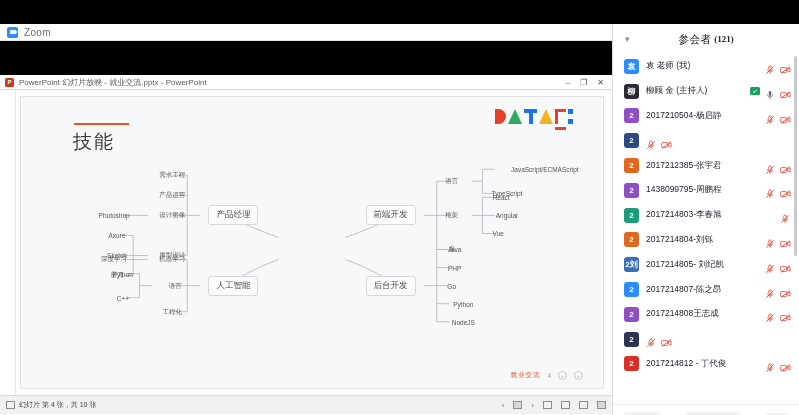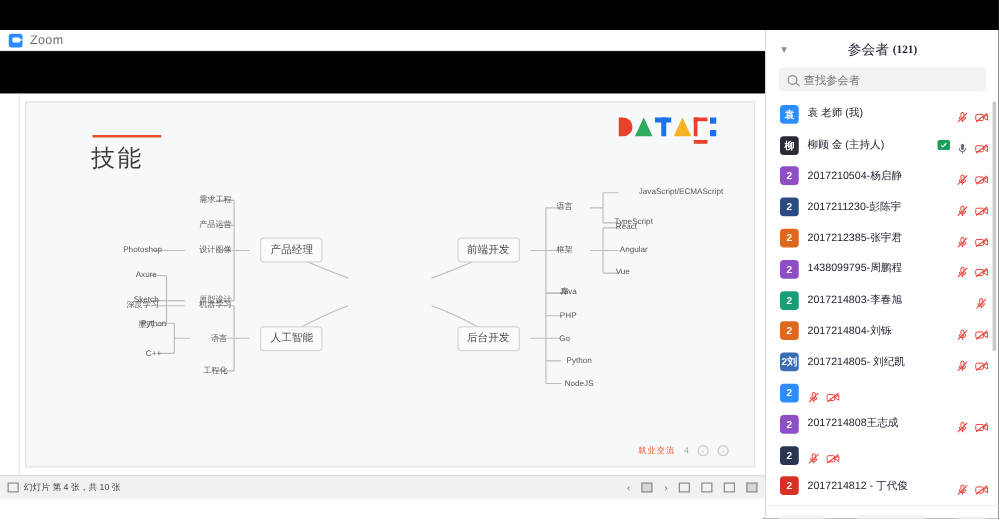--- a/index.html
+++ b/index.html
@@ -32,21 +32,21 @@
     height:15px; background:#fff; display:flex; align-items:center; gap:5px;
     padding-left:5px; border-bottom:1px solid #f3cfc6; font-size:8px; color:#595959;
   }
   .ppt-icon { width:9px;height:9px;background:#c43e1c;border-radius:1.5px;flex:none;
     display:flex;align-items:center;justify-content:center;color:#fff;font-size:6px;font-weight:bold;}
   .ppt-titletext{ white-space:nowrap; overflow:hidden; }
   .ppt-wincontrols{ margin-left:auto; display:flex; align-items:center; gap:10px; padding-right:8px;
     font-size:8px; color:#555;}
   .ppt-wincontrols span{ cursor:default; }
 
-  .ppt-body { position:relative; height:305px; background:#fca5a5; display:flex; }
+  .ppt-body { position:relative; height:305px; background:#701a75; display:flex; }
   .ppt-ruler-left{ width:16px; background:#fff; border-right:1px solid #e8e8e8; }
   .slide-area { position:relative; flex:1; background:#fff; padding:6px 8px 6px 4px; }
 
   .slide {
     position:relative; width:100%; height:100%;
     background:#f7f8f9; border:1px solid #e3e4e6;
   }
 
   
   .slide-title-rule{ position:absolute; left:53px; top:26px; width:55px; height:2px; background:#e8502a;}
@@ -150,20 +150,29 @@
   <div class="zoom-topbar">
     <div class="zoom-logo">
         <div class="cam"></div>
       </div>
     <div class="zoom-title">Zoom</div>
   </div>
 
   <div class="stage"></div>
 
   <div class="ppt-win">
+    <div class="ppt-titlebar">
+      <div class="ppt-icon">P</div>
+      <div class="ppt-titletext">PowerPoint 幻灯片放映  -  就业交流.pptx - PowerPoint</div>
+      <div class="ppt-wincontrols">
+        <span>–</span>
+        <span>❐</span>
+        <span>✕</span>
+      </div>
+    </div>
 
     <div class="ppt-body">
       <div class="ppt-ruler-left"></div>
       <div class="slide-area">
         <div class="slide">
 
           <div class="slide-title-rule"></div>
           <div class="slide-title">技能</div>
 
           <div class="logo">
@@ -306,26 +315,20 @@
   <div class="bottom-strip"></div>
 
   <div class="panel">
     <div class="panel-head">
       <span class="chev">▾</span>
       <span class="panel-title">参会者</span>
       <span style="width:3px"></span>
       <span class="panel-count">(121)</span>
     </div>
 
-    <div class="search-wrap">
-      <div class="search-box">
-        <span class="search-ic"></span>
-        <input class="search-input" placeholder="查找参会者" style="">
-      </div>
-    </div>
 
     <div class="plist" id="plist">
       <div class="scroll-track">
         <div class="scroll-thumb"></div>
       </div>
     <div class="prow">
           <span class="avatar" style="background:#2d8cff">袁</span>
           <span class="pname">袁 老师 (我)</span>
           <span class="picons">
             <span class="ic-mic-off"><svg width="10" height="10" viewBox="0 0 16 16">
@@ -374,21 +377,20 @@
               </svg></span>
             <span class="ic-vid-off"><svg width="11" height="10" viewBox="0 0 18 14">
                 <rect x="1" y="3" width="10" height="8" rx="1.6" fill="none" stroke="#e8443a" stroke-width="1.3"></rect>
                 <path d="M11.6 6.4 L16.4 3.4 v7.2 L11.6 7.6 z" fill="none" stroke="#e8443a" stroke-width="1.3"></path>
                 <path d="M1.5 12.5 L16 1.5" stroke="#e8443a" stroke-width="1.4"></path>
               </svg></span>
           </span>
         </div>
         <div class="prow">
           <span class="avatar" style="background:#2b4a80">2</span>
-          <span class="pname">2017211230-彭陈宇</span>
           <span class="picons">
             <span class="ic-mic-off"><svg width="10" height="10" viewBox="0 0 16 16">
                 <path d="M8 1.5a2 2 0 0 1 2 2v4a2 2 0 0 1-4 0v-4a2 2 0 0 1 2-2z" fill="none" stroke="#e8443a" stroke-width="1.3"></path>
                 <path d="M4 7.2a4 4 0 0 0 8 0" fill="none" stroke="#e8443a" stroke-width="1.3"></path>
                 <path d="M8 11.2v3" stroke="#e8443a" stroke-width="1.3"></path>
                 <path d="M2 14 L14 2" stroke="#e8443a" stroke-width="1.4"></path>
               </svg></span>
             <span class="ic-vid-off"><svg width="11" height="10" viewBox="0 0 18 14">
                 <rect x="1" y="3" width="10" height="8" rx="1.6" fill="none" stroke="#e8443a" stroke-width="1.3"></rect>
                 <path d="M11.6 6.4 L16.4 3.4 v7.2 L11.6 7.6 z" fill="none" stroke="#e8443a" stroke-width="1.3"></path>
@@ -471,20 +473,21 @@
               </svg></span>
             <span class="ic-vid-off"><svg width="11" height="10" viewBox="0 0 18 14">
                 <rect x="1" y="3" width="10" height="8" rx="1.6" fill="none" stroke="#e8443a" stroke-width="1.3"></rect>
                 <path d="M11.6 6.4 L16.4 3.4 v7.2 L11.6 7.6 z" fill="none" stroke="#e8443a" stroke-width="1.3"></path>
                 <path d="M1.5 12.5 L16 1.5" stroke="#e8443a" stroke-width="1.4"></path>
               </svg></span>
           </span>
         </div>
         <div class="prow">
           <span class="avatar" style="background:#2d8cff">2</span>
+          <span class="pname">2017214807-陈之昂</span>
           <span class="picons">
             <span class="ic-mic-off"><svg width="10" height="10" viewBox="0 0 16 16">
                 <path d="M8 1.5a2 2 0 0 1 2 2v4a2 2 0 0 1-4 0v-4a2 2 0 0 1 2-2z" fill="none" stroke="#e8443a" stroke-width="1.3"></path>
                 <path d="M4 7.2a4 4 0 0 0 8 0" fill="none" stroke="#e8443a" stroke-width="1.3"></path>
                 <path d="M8 11.2v3" stroke="#e8443a" stroke-width="1.3"></path>
                 <path d="M2 14 L14 2" stroke="#e8443a" stroke-width="1.4"></path>
               </svg></span>
             <span class="ic-vid-off"><svg width="11" height="10" viewBox="0 0 18 14">
                 <rect x="1" y="3" width="10" height="8" rx="1.6" fill="none" stroke="#e8443a" stroke-width="1.3"></rect>
                 <path d="M11.6 6.4 L16.4 3.4 v7.2 L11.6 7.6 z" fill="none" stroke="#e8443a" stroke-width="1.3"></path>

